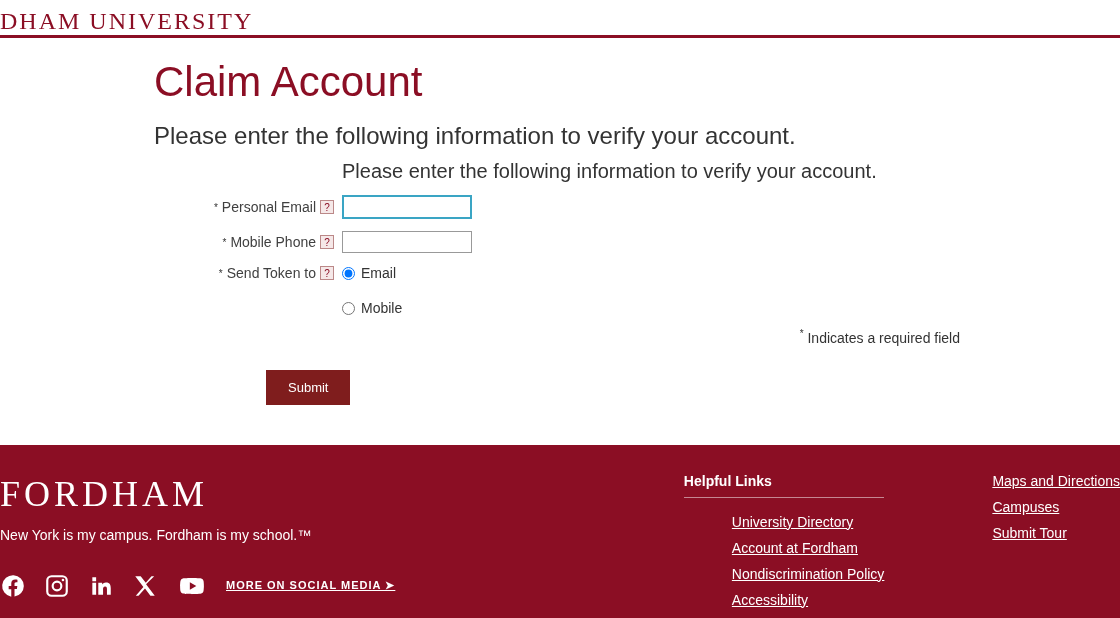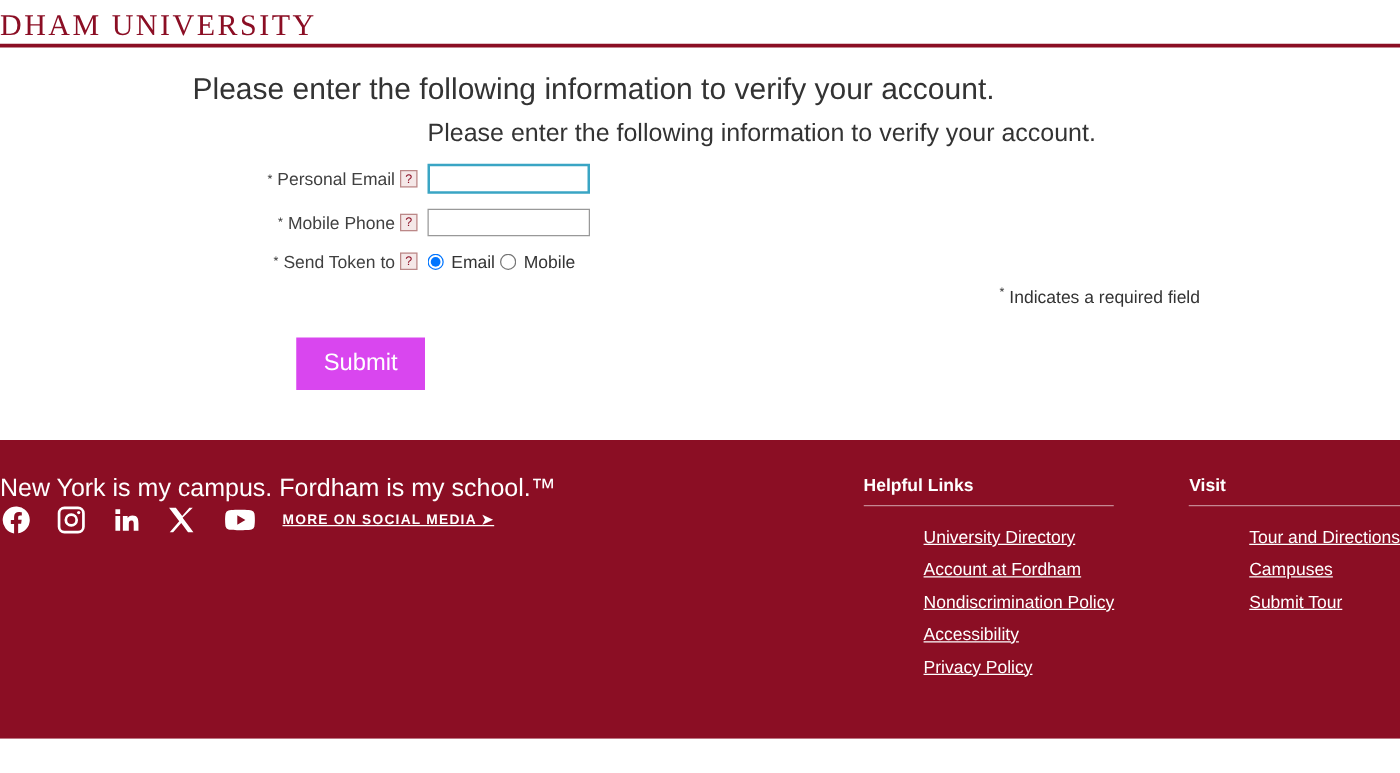--- a/index.html
+++ b/index.html
@@ -17,51 +17,52 @@
     .form-row { display: flex; align-items: center; margin-bottom: 12px; }
     .label-col { width: 188px; text-align: right; padding-right: 8px; display: flex; justify-content: flex-end; align-items: center; gap: 4px; }
     .req { color: #333; font-size: 10px; vertical-align: super; }
     .label-text { font-size: 14px; color: #404040; }
     .help-btn { display: inline-flex; align-items: center; justify-content: center; width: 14px; height: 14px; border: 1px solid #b88; background: #f5e8e8; color: #8b0e24; font-size: 10px; cursor: pointer; }
     .input-col {}
     .text-input { width: 130px; height: 22px; border: 1px solid #999; padding: 2px 4px; font-size: 13px; }
     .text-input.focused { border: 2px solid #3aa5c4; width: 130px; height: 24px; }
     
     .radio-row { display: flex; align-items: flex-start; }
-    .radio-group { display: flex; flex-direction: row; gap: 4px; }
+    .radio-group { display: flex; flex-direction: column; gap: 19px; }
     .radio-item { display: flex; align-items: center; gap: 6px; font-size: 14px; color: #333; }
     .radio-item input { margin: 0; }
     
     .required-note { text-align: right; font-size: 14px; color: #333; padding-right: 160px; margin-top: 8px; margin-bottom: 24px; }
     .required-note .req { font-size: 10px; }
     
-    .submit-btn { margin-left: 83px; background: #d946ef; color: #fff; border: none; padding: 10px 22px; font-size: 19px; cursor: pointer; }
+    .submit-btn { margin-left: 112px; background: #7f1d1d; color: #fff; border: none; padding: 10px 22px; font-size: 13px; cursor: pointer; }
     
     .footer { background: #8b0e24; color: #fff; padding: 28px 0 40px 0; display: flex; }
     .footer-left { flex: 1; }
     .footer-logo { font-family: Georgia, 'Times New Roman', serif; font-size: 36px; letter-spacing: 4px; font-weight: 400; margin-bottom: 12px; }
-    .footer-tagline { font-size: 20px; }
+    .footer-tagline { font-size: 14px; margin-bottom: 30px; }
     .social-row { display: flex; align-items: center; gap: 18px; }
     .social-icon { width: 26px; height: 26px; fill: #fff; cursor: pointer; }
     .more-social { font-size: 11px; letter-spacing: 1px; font-weight: bold; text-decoration: underline; cursor: pointer; color: #fff; }
     
     .footer-cols { display: flex; gap: 60px; padding-right: 0; }
     .footer-col {}
     .footer-col-title { font-size: 14px; font-weight: bold; border-bottom: 1px solid rgba(255,255,255,0.5); padding-bottom: 8px; margin-bottom: 16px; min-width: 130px; }
     .footer-link { display: block; font-size: 14px; color: #fff; text-decoration: underline; margin-bottom: 10px; cursor: pointer; margin-left: 48px; }
   </style>
 </head>
 <body>
 
 <div class="header">
   <div class="header-title">DHAM UNIVERSITY</div>
 </div>
 <div class="header-rule"></div>
 
 <div class="main">
+  <h1 class="page-heading">Claim Account</h1>
   <div class="subtitle">Please enter the following information to verify your account.</div>
   <div class="form-intro">Please enter the following information to verify your account.</div>
 
   <div class="form-row">
     <div class="label-col">
       <span class="req">*</span>
       <span class="label-text">Personal Email</span>
       <span class="help-btn">?</span>
     </div>
     <div class="input-col">
@@ -102,20 +103,21 @@
 
   <div class="required-note">
     <span class="req">*</span> <span>Indicates a required field</span>
   </div>
 
   <button class="submit-btn">Submit</button>
 </div>
 
 <div class="footer">
   <div class="footer-left">
+    <div class="footer-logo">FORDHAM</div>
     <div class="footer-tagline">New York is my campus. Fordham is my school.™</div>
     <div class="social-row">
       <svg class="social-icon" viewBox="0 0 24 24">
           <path d="M22 12a10 10 0 1 0-11.6 9.9v-7H8v-2.9h2.4V9.8c0-2.4 1.4-3.7 3.6-3.7 1 0 2.1.2 2.1.2v2.3h-1.2c-1.2 0-1.5.7-1.5 1.5v1.8h2.6l-.4 2.9h-2.2v7A10 10 0 0 0 22 12z"></path>
         </svg>
       <svg class="social-icon" viewBox="0 0 24 24">
           <path fill="none" stroke="#fff" stroke-width="2" d="M7 3h10a4 4 0 0 1 4 4v10a4 4 0 0 1-4 4H7a4 4 0 0 1-4-4V7a4 4 0 0 1 4-4z"></path>
           <circle fill="none" stroke="#fff" stroke-width="2" cx="12" cy="12" r="4"></circle>
           <circle cx="17.5" cy="6.5" r="1.2"></circle>
         </svg>
@@ -134,19 +136,18 @@
   <div class="footer-cols">
     <div class="footer-col">
       <div class="footer-col-title">Helpful Links</div>
       <a class="footer-link">University Directory</a>
       <a class="footer-link">Account at Fordham</a>
       <a class="footer-link">Nondiscrimination Policy</a>
       <a class="footer-link">Accessibility</a>
       <a class="footer-link">Privacy Policy</a>
     </div>
     <div class="footer-col">
-      <div class="footer-col-title">Visit</div>
-      <a class="footer-link">Tour and Directions</a>
+      <a class="footer-link">Maps and Directions</a>
       <a class="footer-link">Campuses</a>
       <a class="footer-link">Submit Tour</a>
     </div>
   </div>
 </div>
 
 </body></html>

